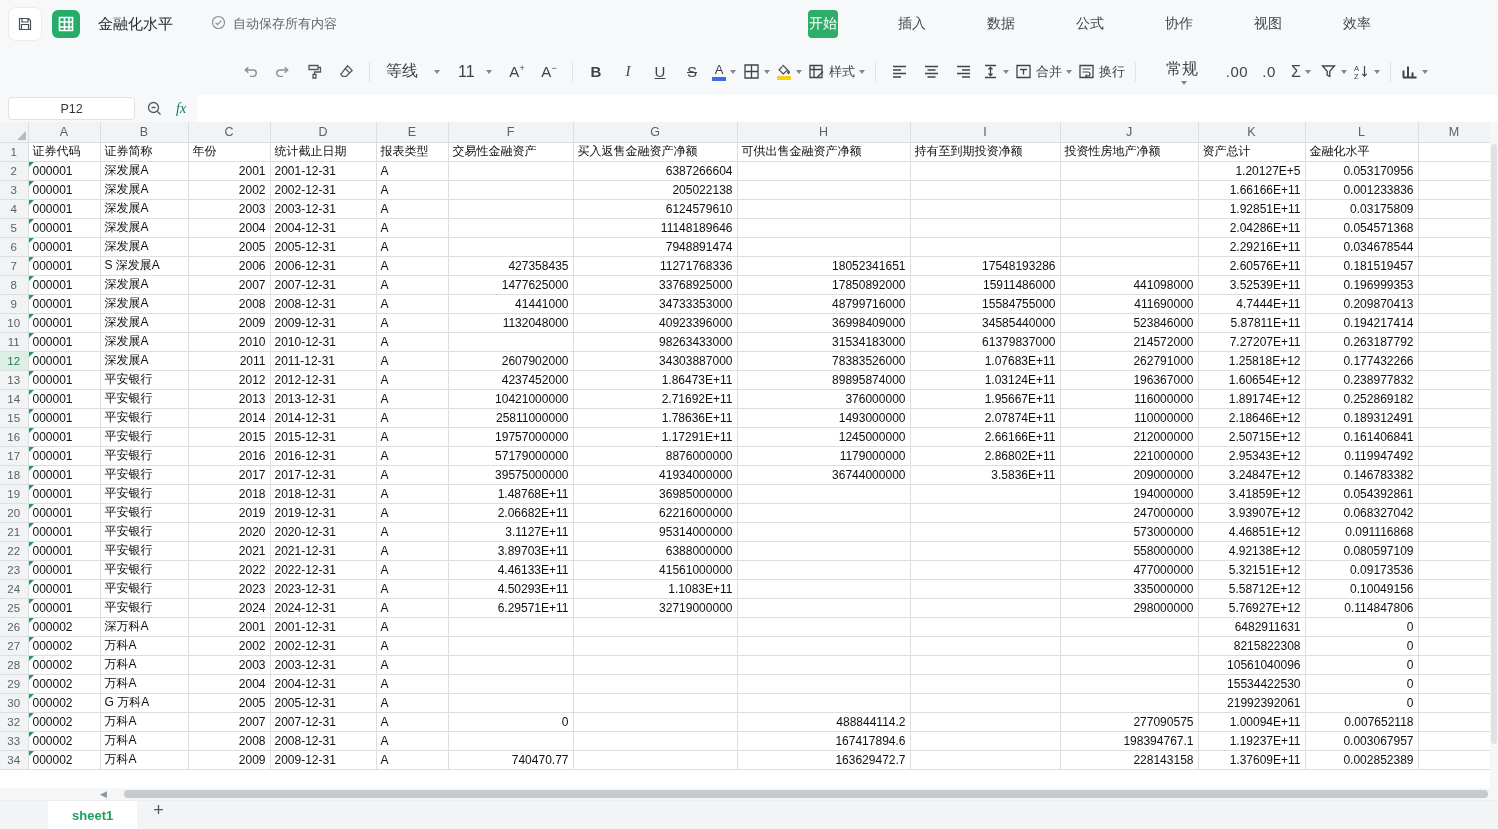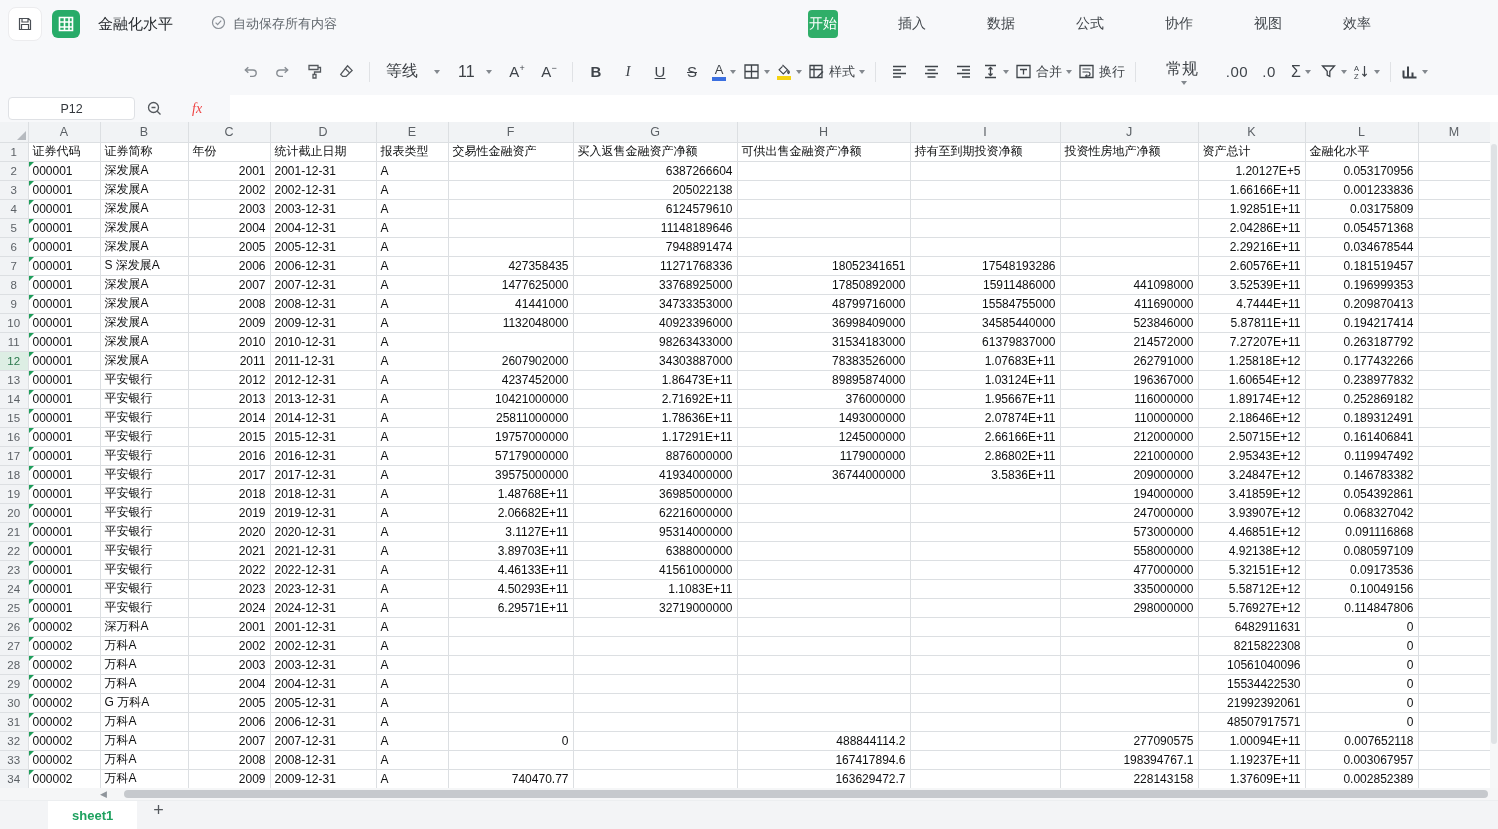--- a/index.html
+++ b/index.html
@@ -35,21 +35,21 @@
   .letter-swatch .lt { font-size:13px; color:#3f444a; }
   .letter-swatch .bar { width:14px; height:3.5px; margin-top:1.5px; }
   .lbl { font-size:13px; color:#3e4247; margin-left:4px; }
   .mini { font-size:15px; color:#3f444a; letter-spacing:0.5px; }
   .sigma { font-size:16px; color:#3f444a; }
 
   
   .formulabar { height:27px; display:flex; align-items:center; }
   .name-box { width:127px; height:23px; margin-left:8px; background:#fff; border:1px solid #dfe1e5;
     border-radius:4px; font-size:12.5px; color:#33373c; display:flex; align-items:center; justify-content:center; }
-  .fx { font-family:"Liberation Serif",serif; font-style:italic; font-size:14px; color:#ef4444; margin:0 22px;text-align:center; }
+  .fx { font-family:"Liberation Serif",serif; font-style:italic; font-size:14px; color:#0f766e; margin:0 6px;text-align:center; }
   .formula-input { flex:1; height:27px; background:#fff; margin-left:6px; font-size:12px; padding:0 6px;
     display:flex; align-items:center; color:#222; }
 
   
   .gridwrap { position:relative; height:666px; background:#fff; }
   table.sheet { border-collapse:collapse; table-layout:fixed; width:1490px; }
   table.sheet th, table.sheet td { border-right:1px solid #dcdfe2; border-bottom:1px solid #dcdfe2;
     overflow:hidden; white-space:nowrap; }
   th.colh { height:20px; background:#f1f3f5; color:#5c6166; font-weight:normal; font-size:12.5px;
     border-right:1px solid #cfd2d6; border-bottom:1px solid #cfd2d6; }
@@ -804,36 +804,20 @@
           <td class="cell ar"></td>
           <td class="cell ar"></td>
           <td class="cell ar"></td>
           <td class="cell ar"></td>
           <td class="cell ar"></td>
           <td class="cell ar">21992392061</td>
           <td class="cell ar">0</td>
           <td class="cell al"></td>
         </tr>
         <tr>
-          <th class="rowh">31</th>
-          <td class="cell al tri">000002</td>
-          <td class="cell al">万科A</td>
-          <td class="cell ar">2006</td>
-          <td class="cell al">2006-12-31</td>
-          <td class="cell al">A</td>
-          <td class="cell ar"></td>
-          <td class="cell ar"></td>
-          <td class="cell ar"></td>
-          <td class="cell ar"></td>
-          <td class="cell ar"></td>
-          <td class="cell ar">48507917571</td>
-          <td class="cell ar">0</td>
-          <td class="cell al"></td>
-        </tr>
-        <tr>
           <th class="rowh">32</th>
           <td class="cell al tri">000002</td>
           <td class="cell al">万科A</td>
           <td class="cell ar">2007</td>
           <td class="cell al">2007-12-31</td>
           <td class="cell al">A</td>
           <td class="cell ar">0</td>
           <td class="cell ar"></td>
           <td class="cell ar">488844114.2</td>
           <td class="cell ar"></td>

